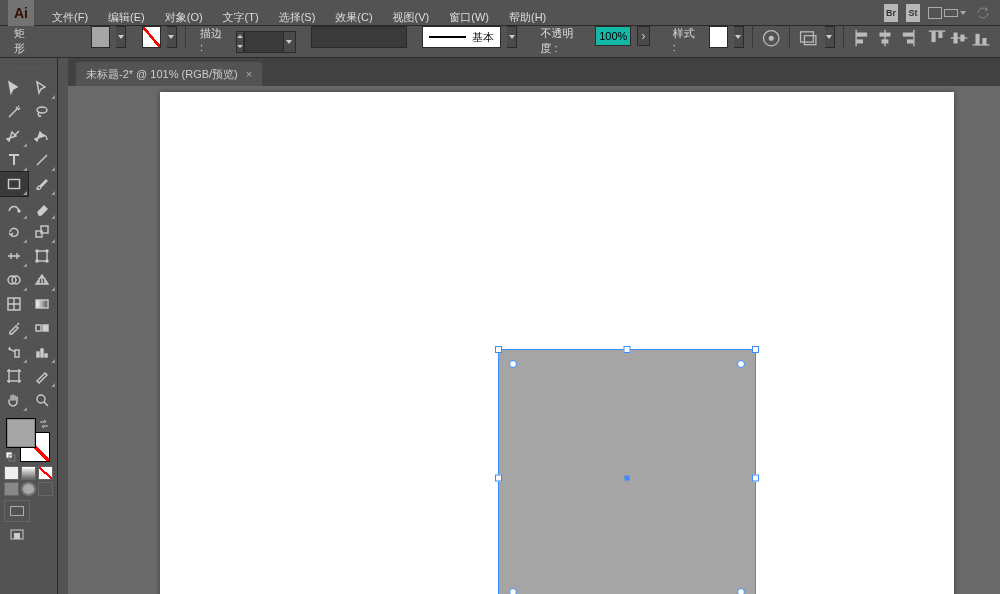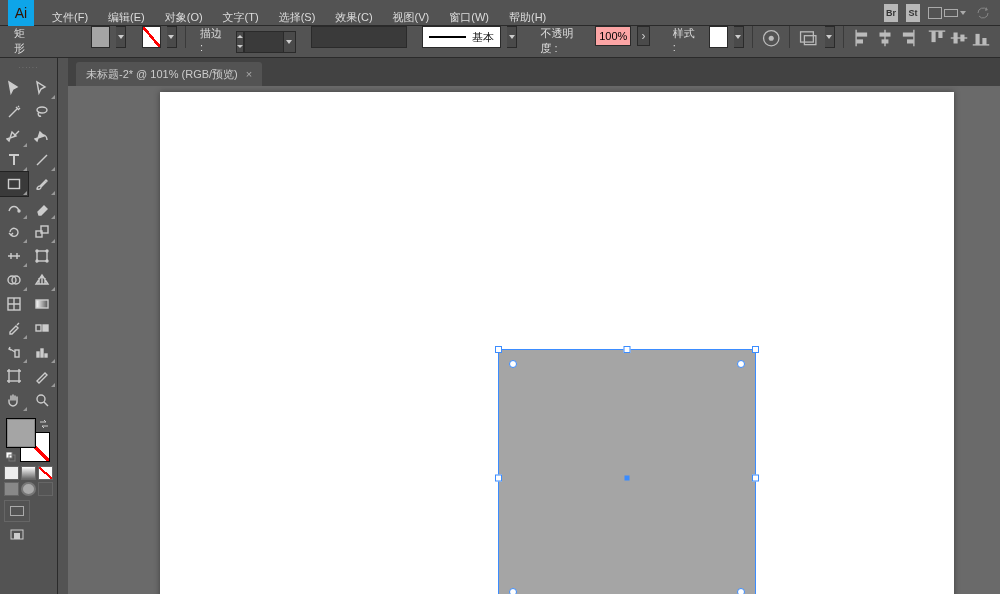--- a/index.html
+++ b/index.html
@@ -1,20 +1,20 @@
 <!DOCTYPE html>
 <html><head>
 <meta charset="utf-8">
 <style>
 *{margin:0;padding:0;box-sizing:border-box;font-family:"Microsoft YaHei",sans-serif;font-size:11px;color:#ccc;user-select:none}
 body{width:1000px;height:594px;background:#535353;overflow:hidden;position:relative}
 
 
 .menubar{height:26px;background:#535353;display:flex;align-items:center;padding:0 8px;gap:0;border-bottom:1px solid #2a2a2a}
-.ai-logo{width:26px;height:26px;background:#0ea5e9;color:#310;display:flex;align-items:center;justify-content:center;font-weight:normal;font-size:14px;margin-right:8px}
+.ai-logo{width:26px;height:26px;background:#737373;color:#310;display:flex;align-items:center;justify-content:center;font-weight:bold;font-size:14px;margin-right:8px}
 .menu-item{padding:4px 10px;height:26px;line-height:26px;cursor:pointer;color:#ddd}
 .menu-right{margin-left:auto;display:flex;align-items:center;gap:8px}
 .sq-btn{width:14px;height:18px;background:#b8b8b8;color:#333;display:flex;align-items:center;justify-content:center;font-size:9px;font-weight:bold;cursor:pointer}
 .workspace-switch{display:flex;align-items:center;gap:2px}
 .ws-box{width:14px;height:12px;border:1px solid #aaa}
 .ws-dd{width:0;height:0;border-left:3px solid transparent;border-right:3px solid transparent;border-top:4px solid #aaa}
 .sync-icon{width:18px;height:18px;display:flex;align-items:center;justify-content:center;opacity:.6}
 
 
 .controlbar{height:32px;background:#535353;display:flex;padding:0 8px;border-bottom:1px solid #2a2a2a;gap:6px}
@@ -30,21 +30,21 @@
 .stroke-width{display:flex;align-items:center}
 .stroke-width .stepper{width:8px;height:22px;display:flex;flex-direction:column;border:1px solid #2a2a2a;background:#4a4a4a}
 .stroke-width .stepper div{flex:1;display:flex;align-items:center;justify-content:center;cursor:pointer}
 .stroke-width .stepper .up::after{content:"";border-left:3px solid transparent;border-right:3px solid transparent;border-bottom:3px solid #ccc}
 .stroke-width .stepper .down::after{content:"";border-left:3px solid transparent;border-right:3px solid transparent;border-top:3px solid #ccc}
 .ctrl-input{width:40px;height:22px;background:#3a3a3a;border:1px solid #2a2a2a;display:flex;align-items:center;padding:0 4px;color:#ccc}
 .ctrl-input.wide{width:110px}
 .brush-profile{width:90px;height:22px;border:1px solid #2a2a2a;background:#fff;display:flex;align-items:center;padding:0 6px;gap:6px;cursor:pointer}
 .brush-profile .line{flex:1;height:2px;background:#000}
 .brush-profile .txt{color:#111}
-.opacity-input{width:42px;height:20px;background:#fca5a5;color:#000;display:flex;align-items:center;justify-content:center;border:1px solid #2a2a2a}
+.opacity-input{width:42px;height:20px;background:#14b8a6;color:#000;display:flex;align-items:center;justify-content:center;border:1px solid #2a2a2a}
 .arrow-btn{width:14px;height:20px;border:1px solid #2a2a2a;background:#4a4a4a;display:flex;align-items:center;justify-content:center;cursor:pointer}
 .arrow-btn::after{content:"›";color:#ccc;font-size:12px}
 .icon-btn{width:24px;height:24px;display:flex;align-items:center;justify-content:center;cursor:pointer;color:#bbb}
 .align-group{display:flex;gap:0}
 .align-group .icon-btn{width:22px}
 
 
 .work-area{position:absolute;left:68px;right:0;top:58px;bottom:0;background:#535353}
 .side-dock{position:absolute;left:0;top:58px;width:12px;height:14px;background:#4a4a4a;display:flex;flex-direction:column;align-items:center;justify-content:center;gap:2px;cursor:pointer}
 .side-dock .bar{width:6px;height:1px;background:#888}

